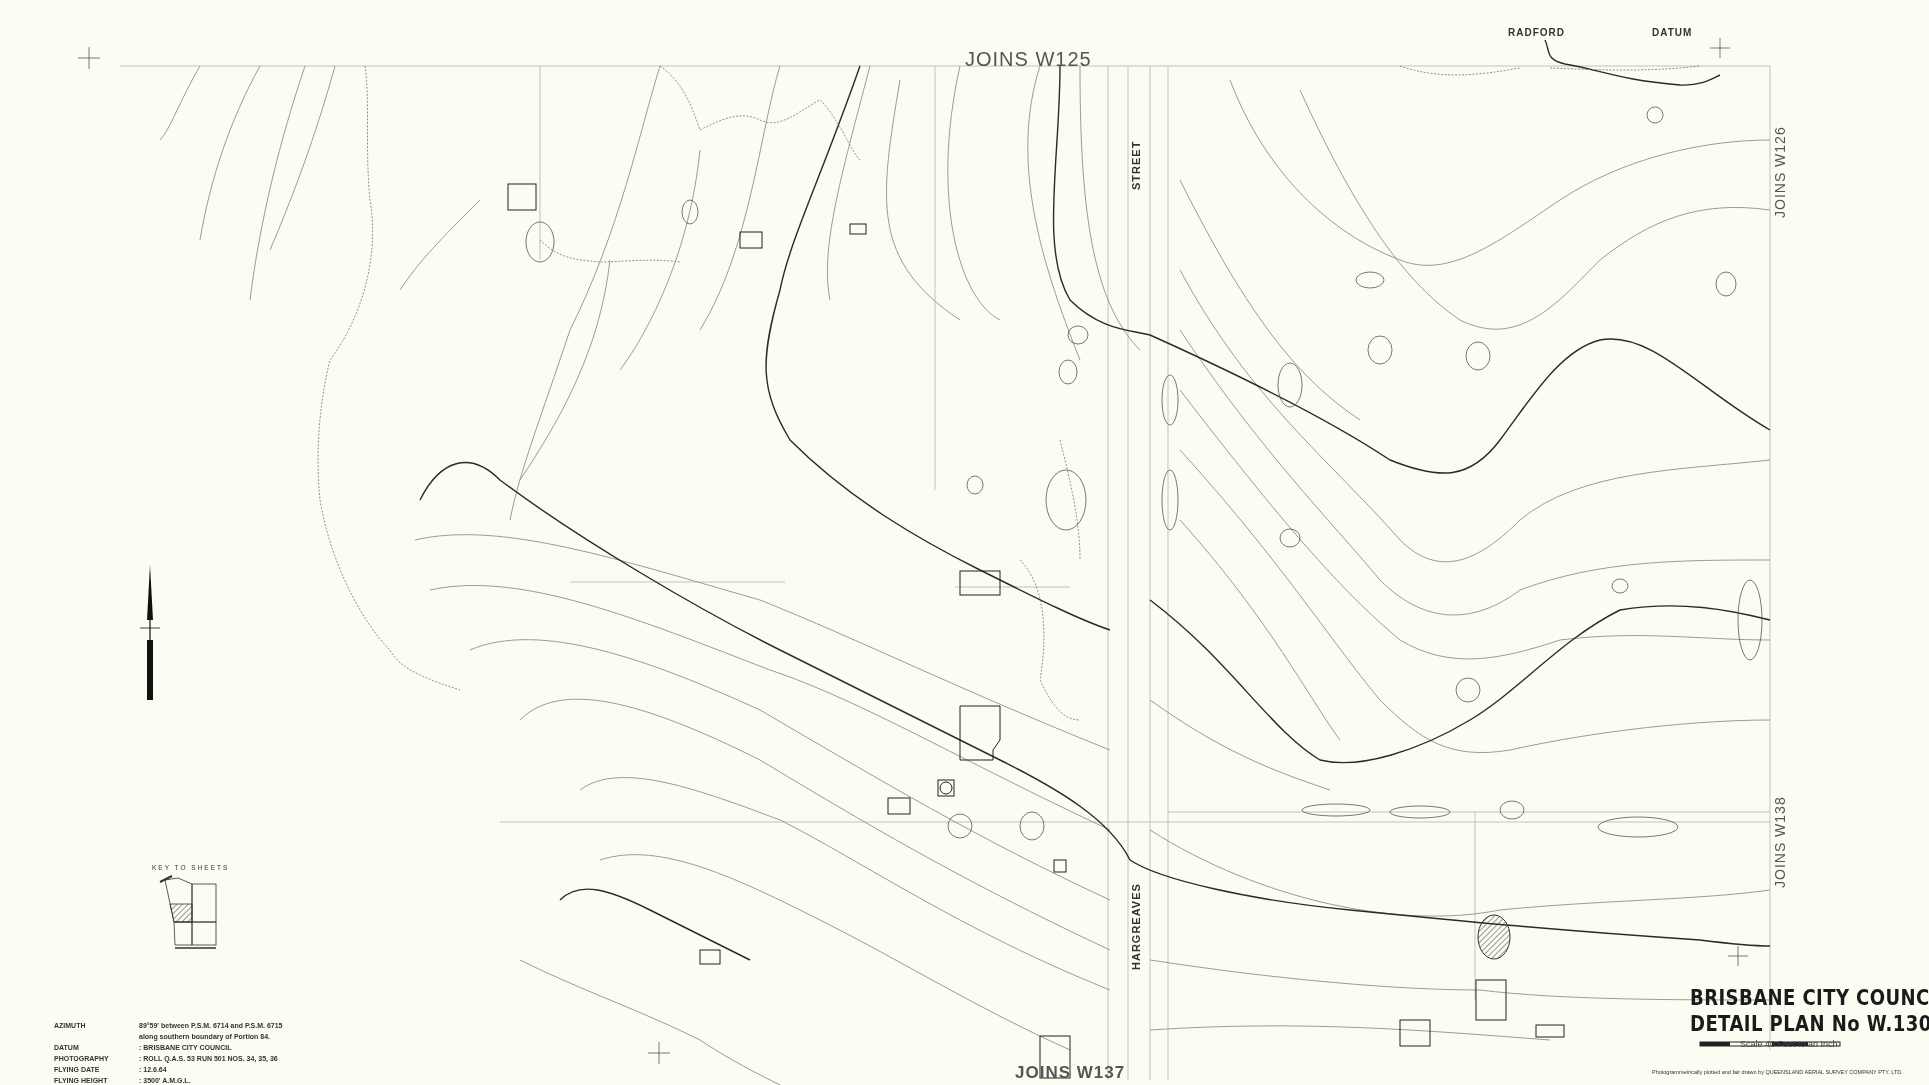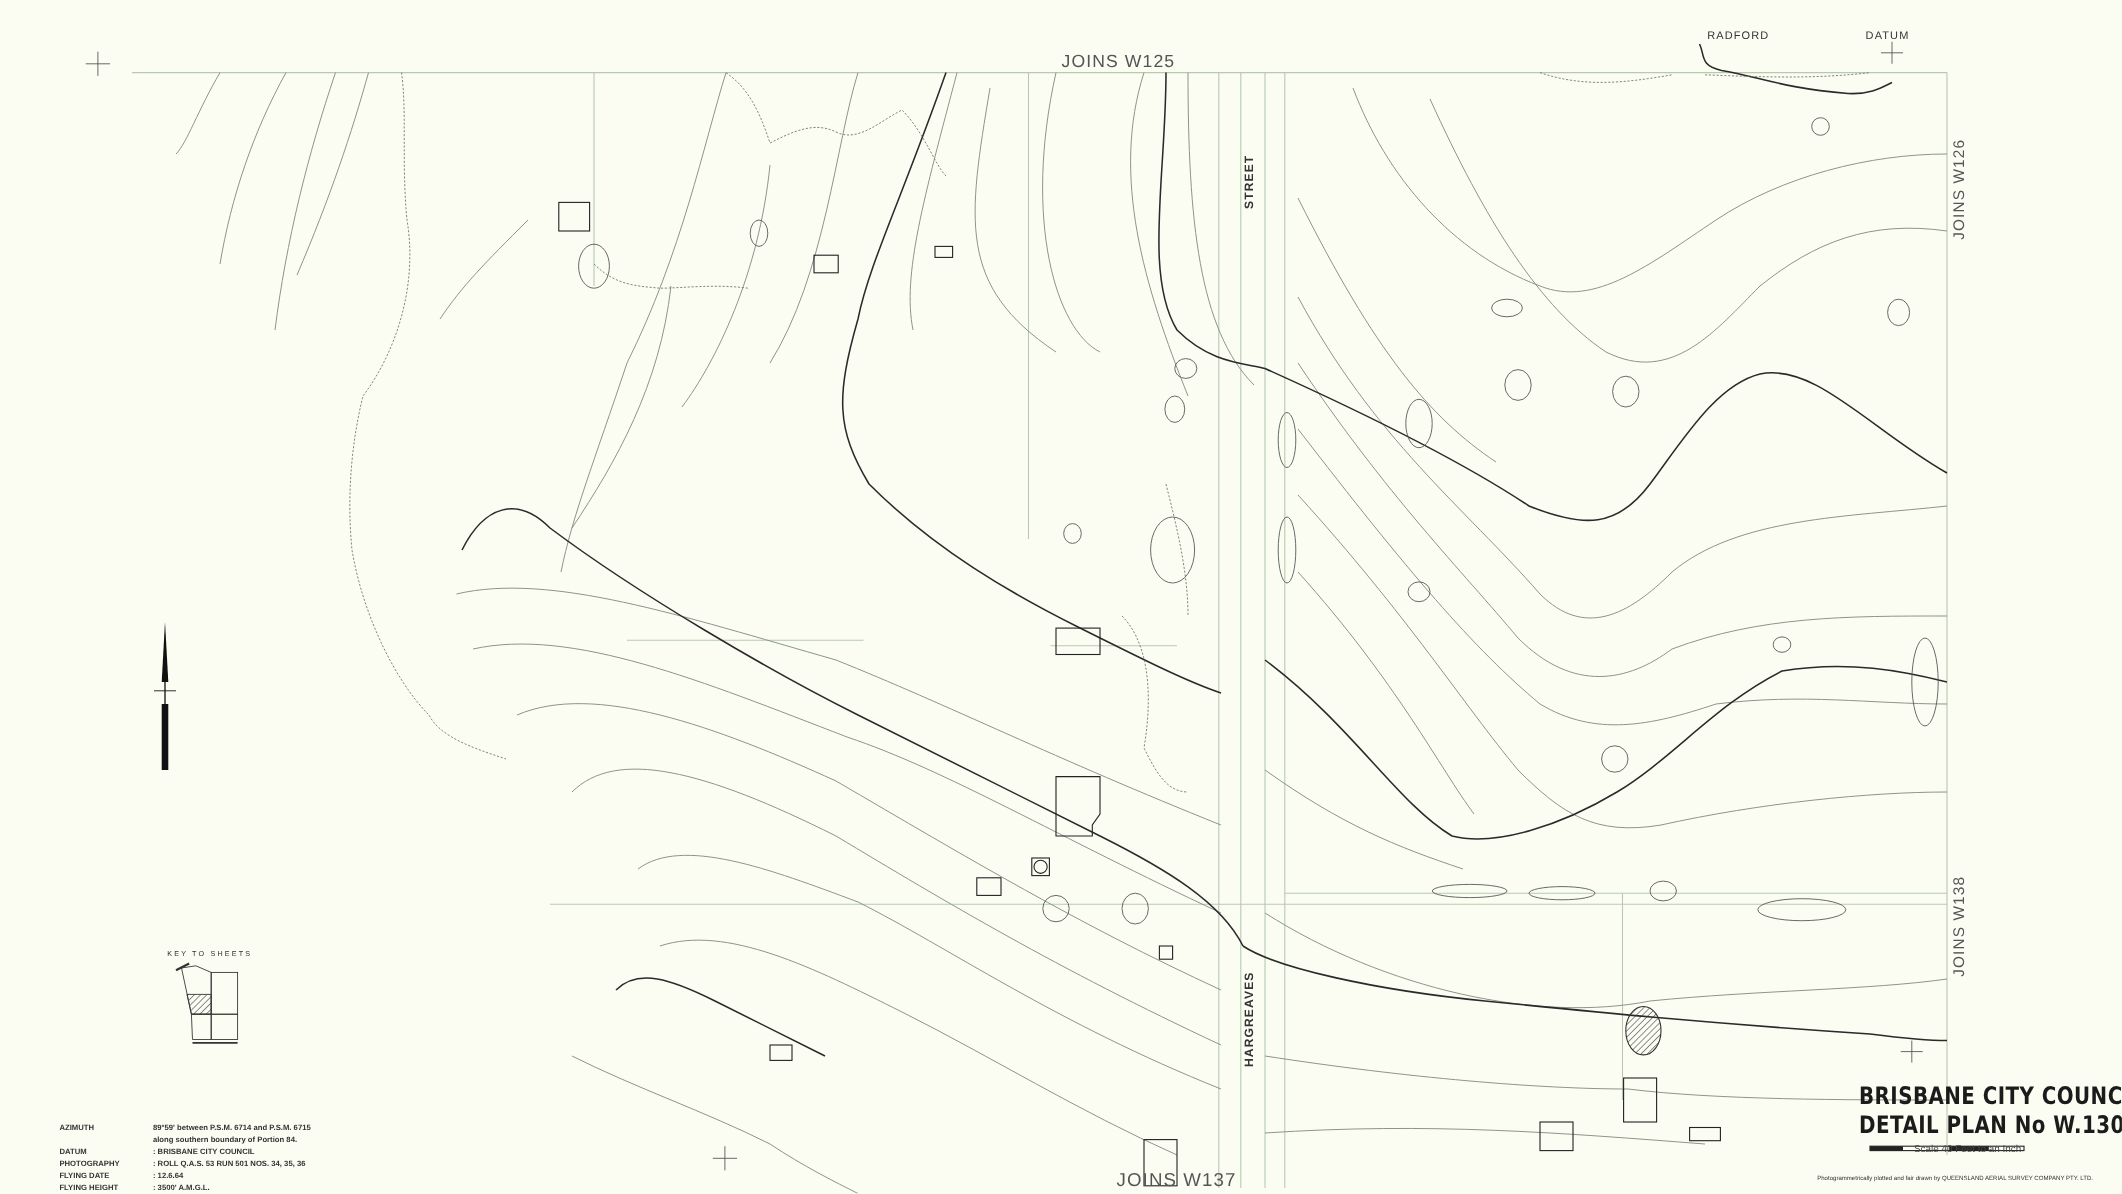--- a/index.html
+++ b/index.html
@@ -1,22 +1,22 @@
 <!DOCTYPE html>
 <html><head>
 <meta charset="utf-8">
 <style>
   html, body { margin:0; padding:0; }
   body { width:1929px; height:1085px; background:#fbfdf3; position:relative; overflow:hidden; font-family:"Liberation Sans", sans-serif; color:#222; }
   svg.map { position:absolute; left:0; top:0; }
   .lbl { position:absolute; color:#555; letter-spacing:1px; white-space:nowrap; }
-  .joins-top { left:965px; top:48px; font-size:16px; }
-  .joins-bottom { left:1015px; top:1063px; font-size:17px; }
+  .joins-top { left:965px; top:48px; font-size:20px; }
+  .joins-bottom { left:1015px; top:1063px; font-size:17px;font-weight:bold; }
   .joins-right { font-size:14px; transform:rotate(-90deg); transform-origin:left top; }
-  .road { font-size:10px; font-weight:normal; color:#333;margin-left:44px; }
+  .road { font-size:10px; font-weight:bold; color:#333; }
   .street { font-size:11px; font-weight:bold; color:#333; transform:rotate(-90deg); transform-origin:left top; }
   .title-block { position:absolute; left:1690px; top:985px; text-align:left; }
   .title1, .title2 { font-family:"DejaVu Sans", sans-serif; font-weight:bold; font-size:22px; color:#1b1b1b; transform:scaleX(0.82); transform-origin:left; letter-spacing:0.5px; line-height:26px; white-space:nowrap;}
   .scale-text { font-size:9px; color:#444; margin-left:50px; margin-top:2px; }
   .credit { position:absolute; left:1652px; top:1069px; font-size:5.5px; color:#333; white-space:nowrap; }
   .info { position:absolute; left:54px; top:1020px; font-size:7px; color:#333; line-height:11px; }
   .info .row { display:flex; }
   .info .k { width:85px; font-weight:bold; }
   .info .v { font-weight:bold; }
   .key-title { position:absolute; left:152px; top:864px; font-size:6.5px; letter-spacing:2px; color:#333; }

